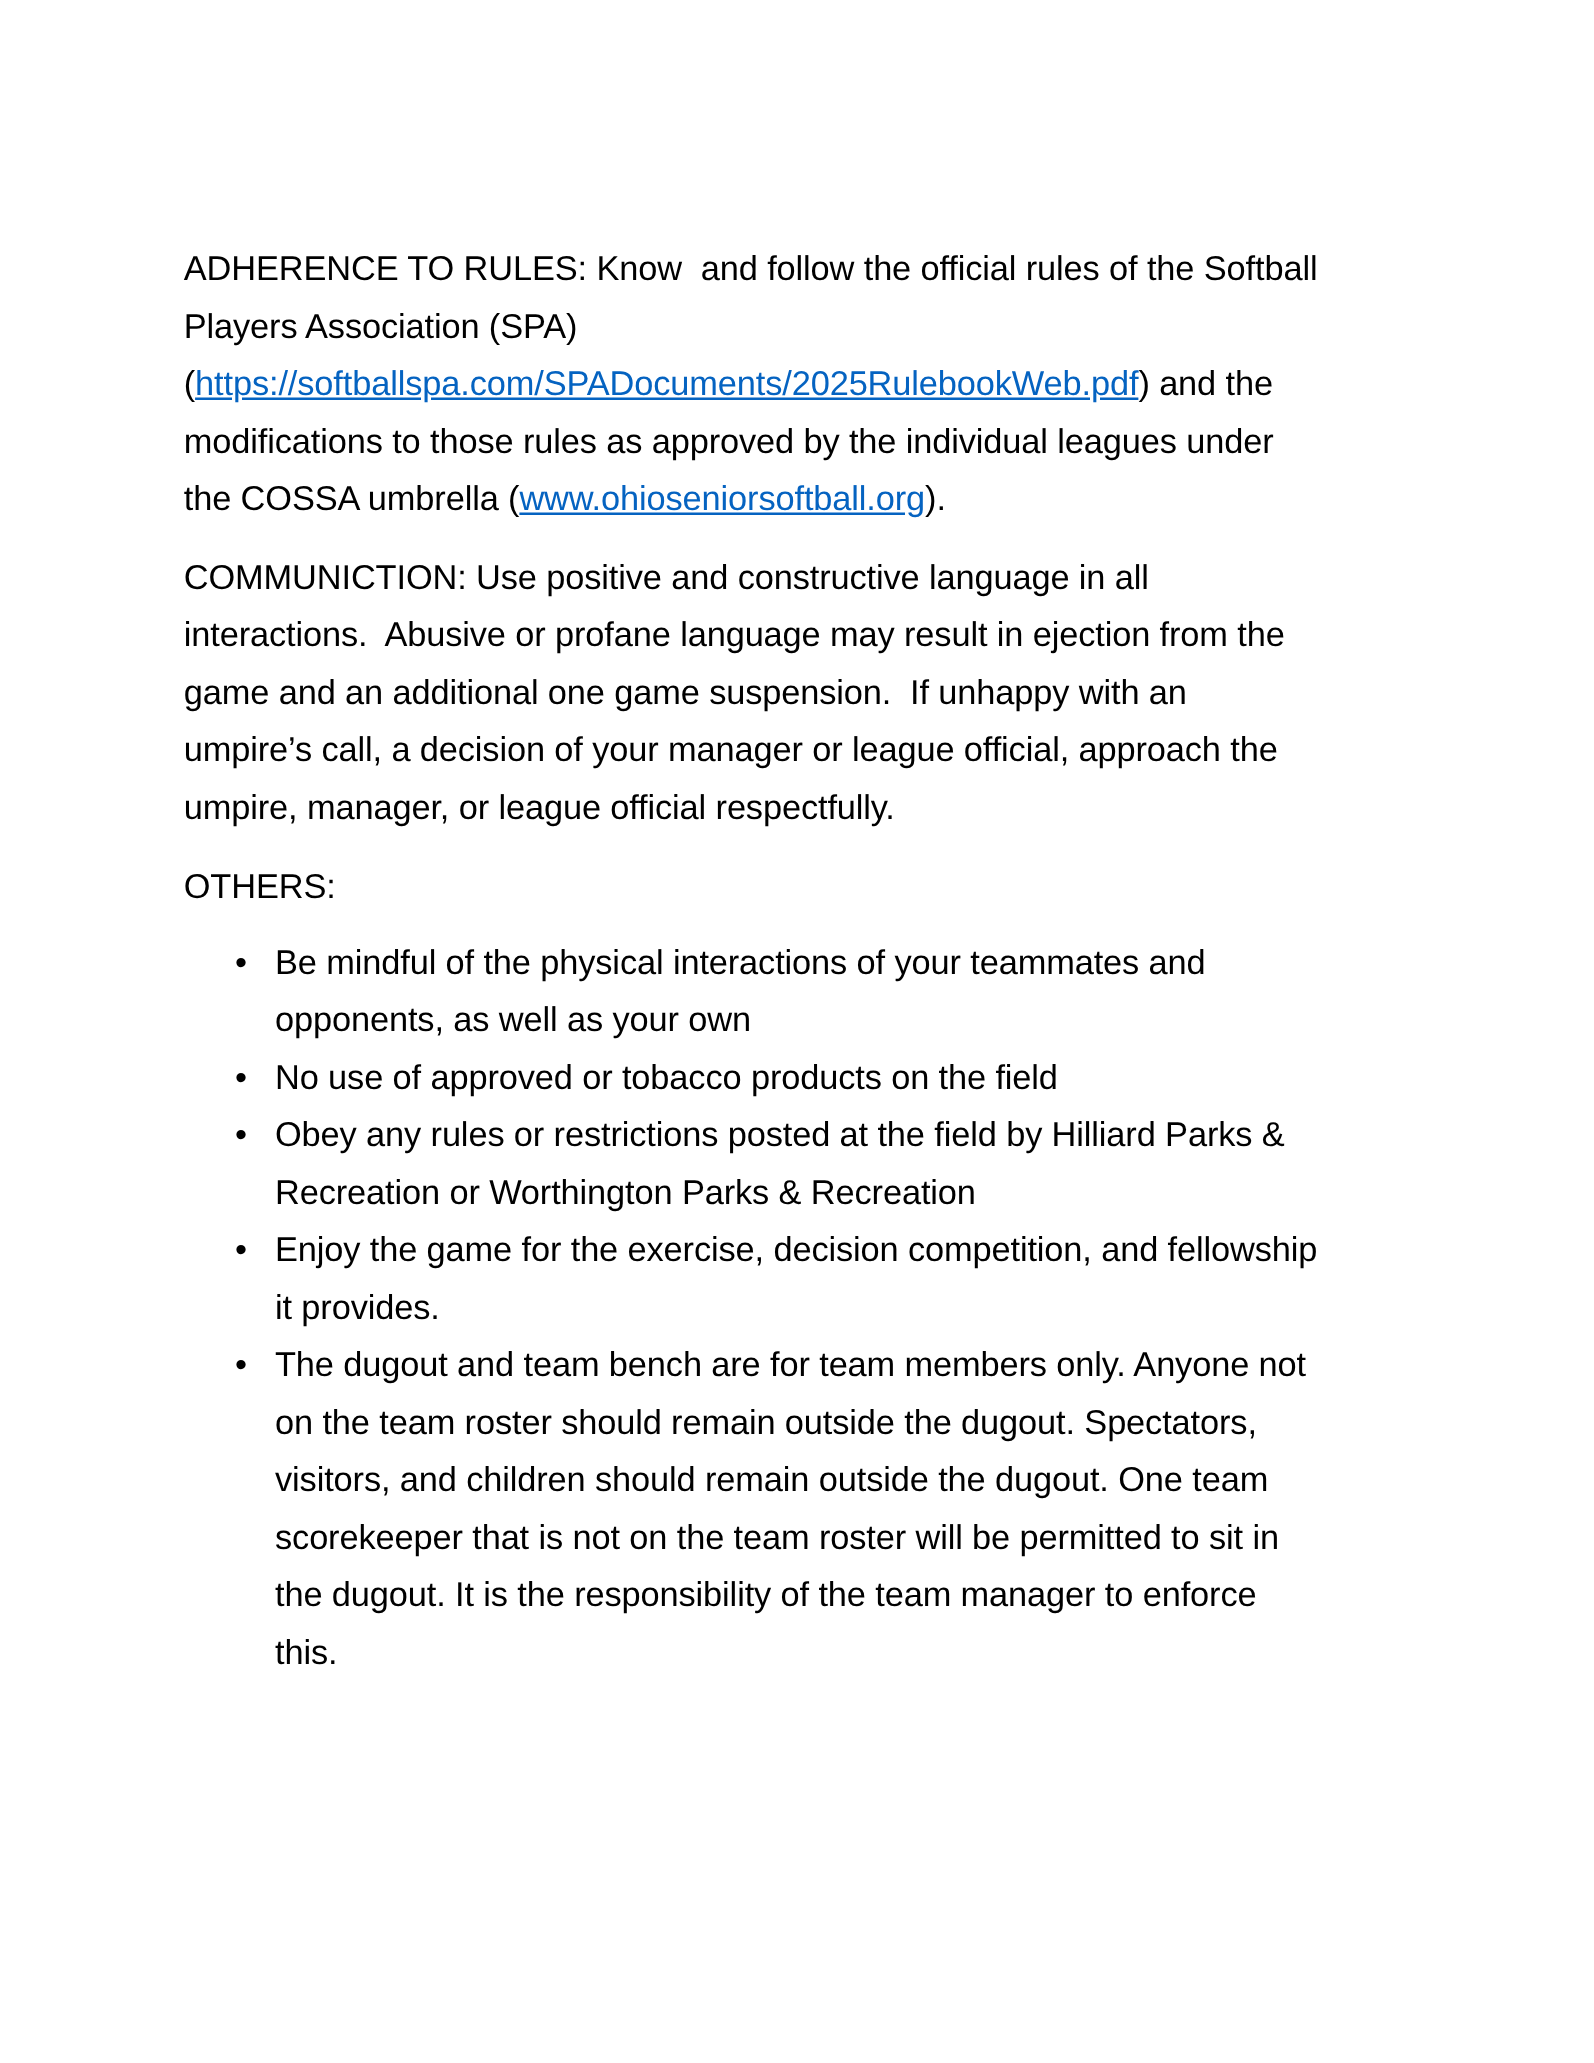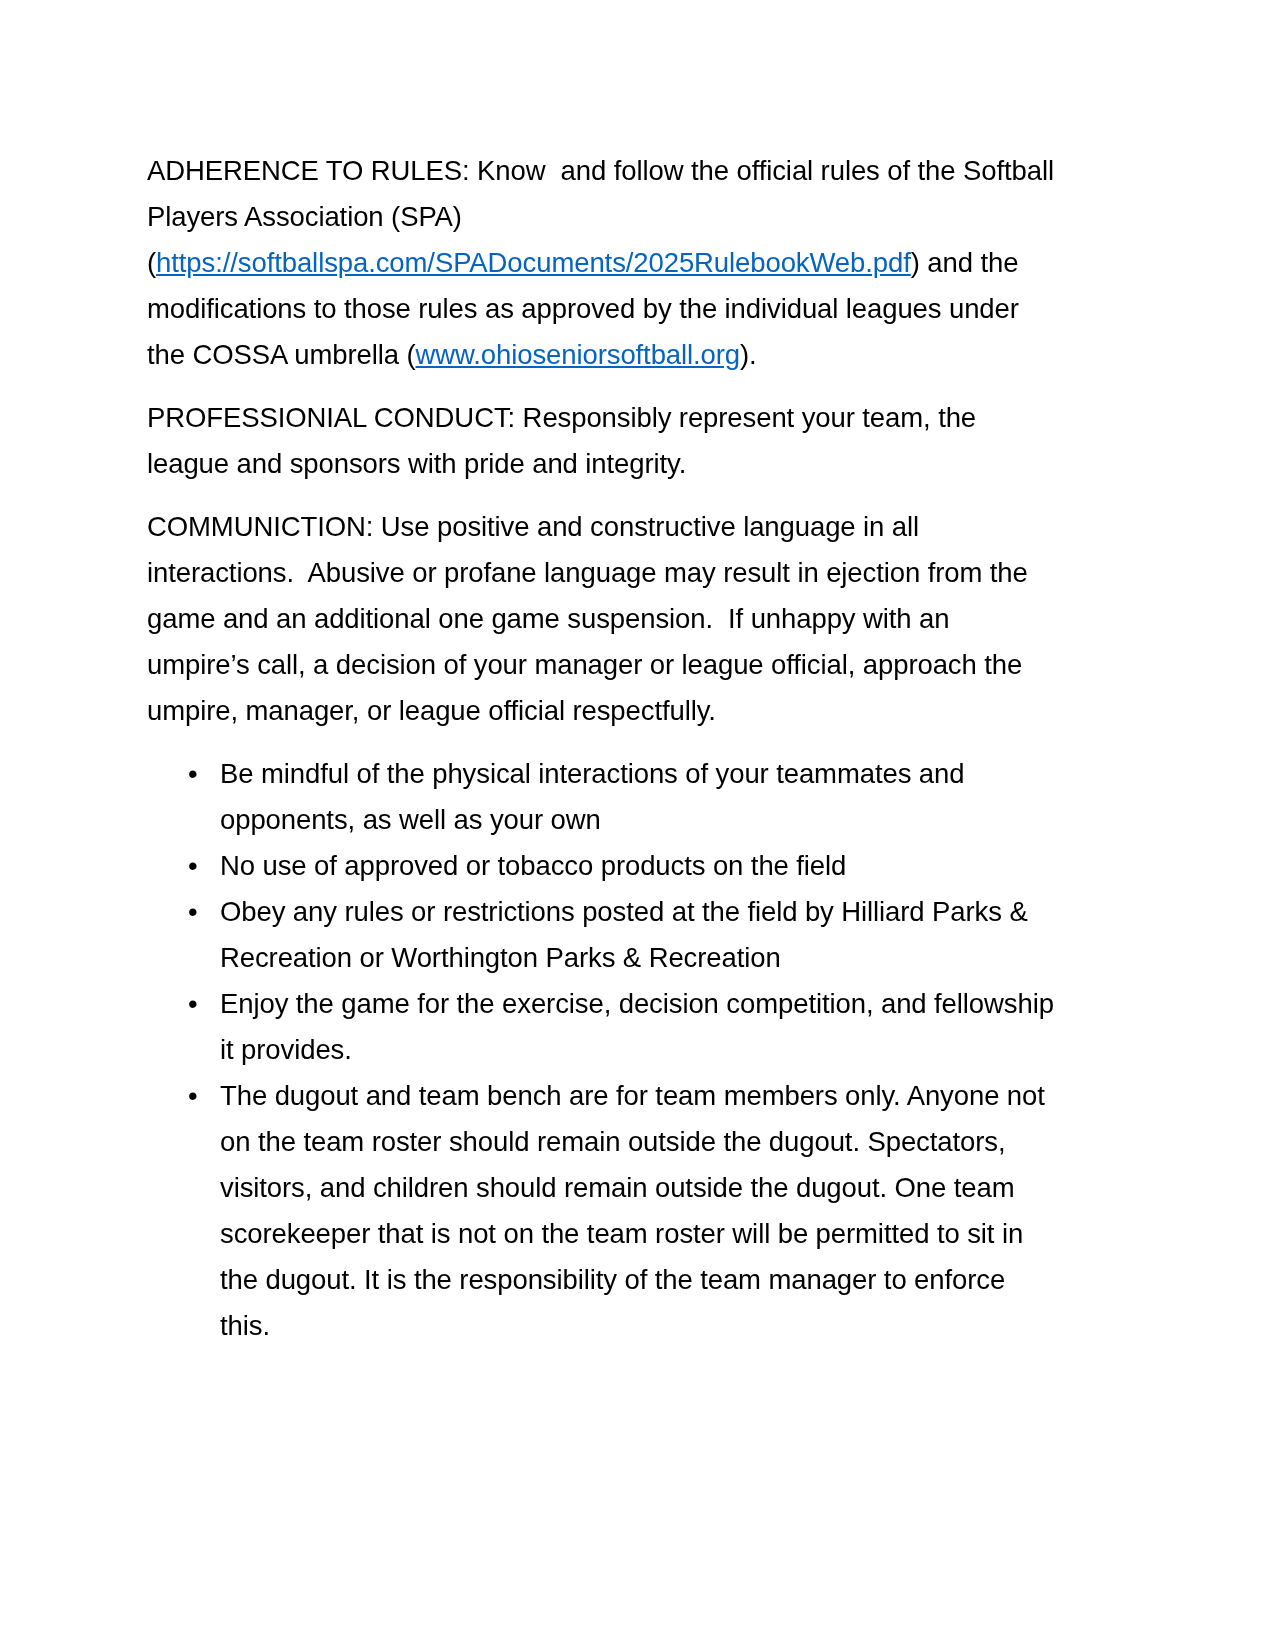--- a/index.html
+++ b/index.html
@@ -20,20 +20,21 @@
     width: 1275px;
     height: 1650px;
     background: #ffffff;
     box-sizing: border-box;
     padding: 148px 218px 0 147px;
   }
   .doc-body {
     font-size: 27.5px;
     line-height: 46px;
     letter-spacing: -0.1px;
+    margin-top: 44px;
   }
   p.para {
     margin: 0 0 17px 0;
     padding: 0;
     text-align: left;
     white-space: pre-wrap;
   }
   p.para.tight {
     margin-bottom: 15px;
   }
@@ -66,24 +67,24 @@
   }
 </style>
 </head>
 <body>
 
 <div class="page">
   <div class="doc-body">
 
     <p class="para"><span>ADHERENCE TO RULES: Know  and follow the official rules of the Softball Players Association (SPA) (</span><a class="doclink" href="#">https://softballspa.com/SPADocuments/2025RulebookWeb.pdf</a><span>) and the modifications to those rules as approved by the individual leagues under the COSSA umbrella (</span><a class="doclink" href="#">www.ohioseniorsoftball.org</a><span>).</span></p>
 
-    <p class="para">PROFESSIONIAL CONDUCT: Responsibly represent your team, the league and sponsors with pride and integrity.</p>
 
     <p class="para">COMMUNICTION: Use positive and constructive language in all interactions.  Abusive or profane language may result in ejection from the game and an additional one game suspension.  If unhappy with an umpire’s call, a decision of your manager or league official, approach the umpire, manager, or league official respectfully.</p>
 
+    <p class="para tight">OTHERS:</p>
 
     <ul class="others-list">
       <li>
         <span class="bullet-glyph">•</span>
         <span class="li-text">Be mindful of the physical interactions of your teammates and opponents, as well as your own</span>
       </li>
       <li>
         <span class="bullet-glyph">•</span>
         <span class="li-text">No use of approved or tobacco products on the field</span>
       </li>

